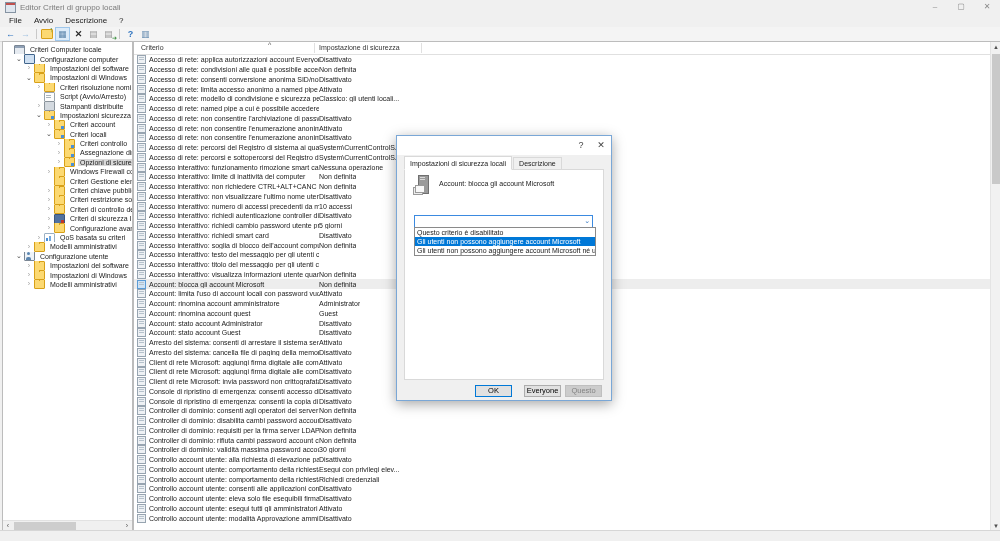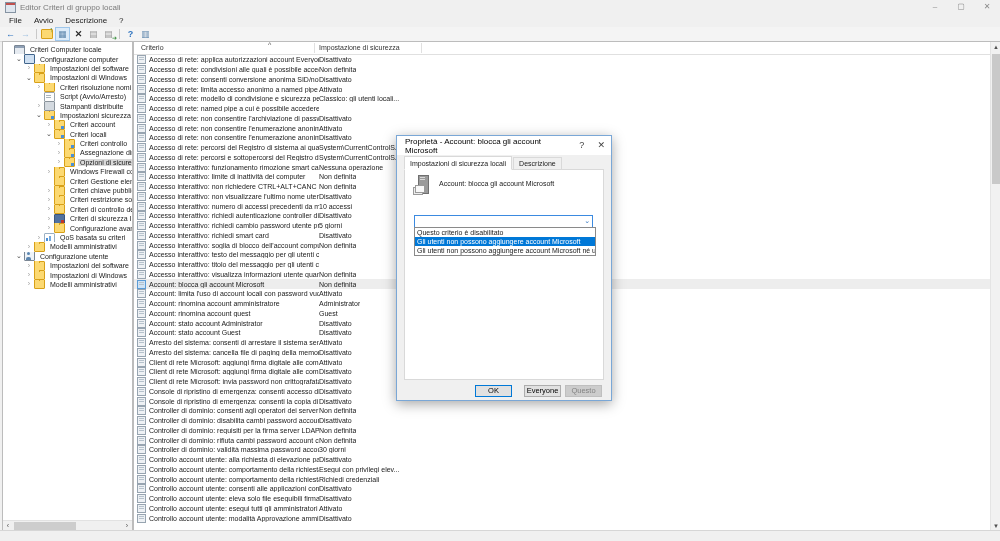--- a/index.html
+++ b/index.html
@@ -540,21 +540,20 @@
       <div class="vs-arrow" style="top:0">▲</div>
       <div id="vthumb"></div>
       <div class="vs-arrow" style="bottom:0">▼</div>
     </div>
   </div>
 
   <div id="status-strip"></div>
 
   <div id="dialog">
     <div id="dlg-titlebar">
-      <span id="dlg-title">Proprietà - Account: blocca gli account Microsoft</span>
       <span class="dlg-ctl" id="dlg-help">?</span>
       <span class="dlg-ctl">✕</span>
     </div>
     <div id="dlg-tabs">
         <div class="tab active">Impostazioni di sicurezza locali</div>
         <div class="tab">Descrizione</div>
       </div>
     <div id="dlg-page">
       <div id="server-icon">
         <span class="tower"></span>

